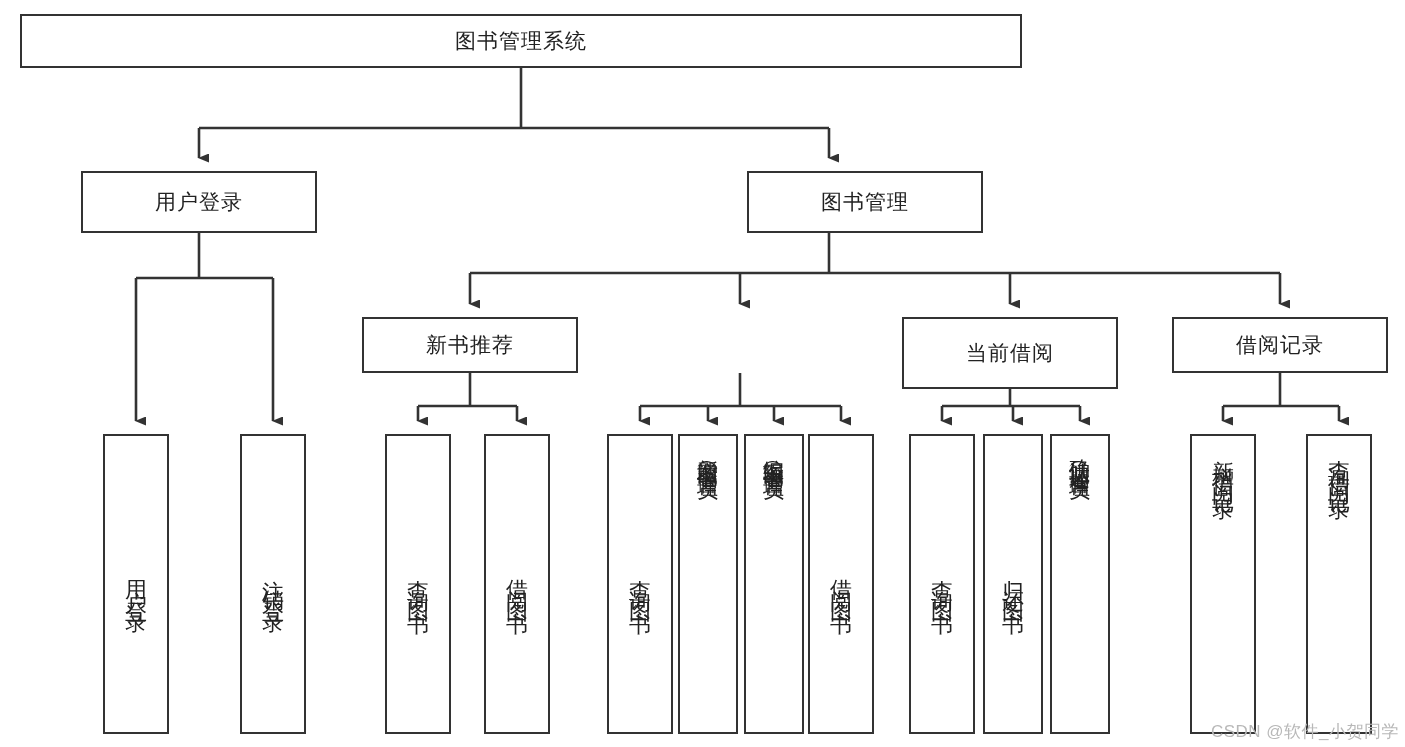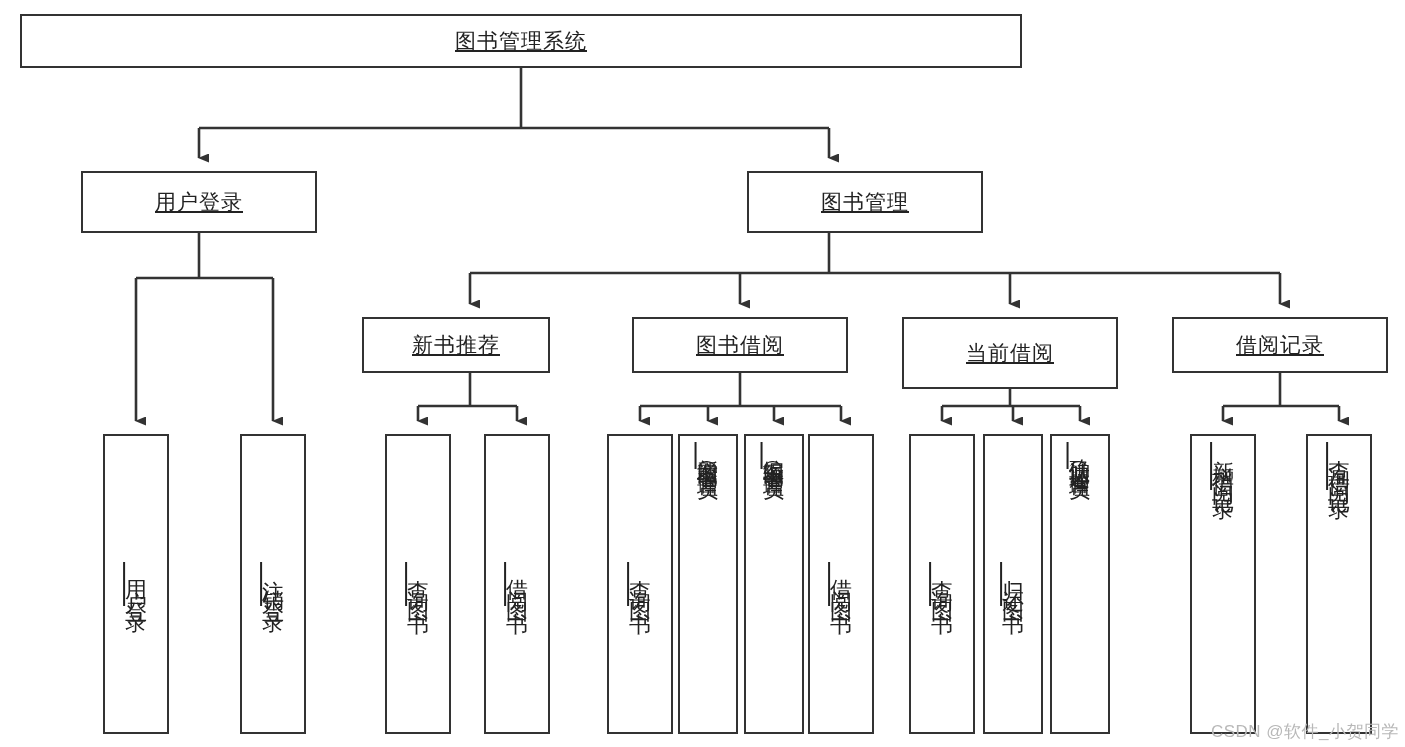--- a/index.html
+++ b/index.html
@@ -30,21 +30,20 @@
   }
   .node {
     position: absolute;
     box-sizing: border-box;
     border: 2px solid #333333;
     background: #ffffff;
     display: flex;
     align-items: center;
     justify-content: center;
     color: #222222;
-    text-decoration: underline;
   }
   .node-h .label {
     font-size: 21px;
     letter-spacing: 1px;
     line-height: 1.2;
     white-space: nowrap;
   }
   .node-v {
     align-items: flex-start;
     justify-content: center;
@@ -131,25 +130,22 @@
     <span class="label">图书管理系统</span>
   </div>
 
   <div class="node node-h" id="l2-0" style="left: 81px; top: 171px; width: 236px; height: 62px;">
     <span class="label">用户登录</span>
   </div>
   <div class="node node-h" id="l2-1" style="left: 711px; top: 171px; width: 236px; height: 62px; margin-left: 36px;">
     <span class="label">图书管理</span>
   </div>
 
-  <div class="node node-h" id="l3-0" style="left: 362px; top: 317px; width: 188px; height: 56px;">
+  <div class="node node-h" id="l3-0" style="left: 362px; top: 317px; width: 216px; height: 56px;">
     <span class="label">新书推荐</span>
-  </div>
-  <div class="node node-h" id="l3-1" style="left: 632px; top: 317px; width: 216px; height: 56px;">
-    <span class="label">图书借阅</span>
   </div>
   <div class="node node-h" id="l3-2" style="left: 902px; top: 317px; width: 216px; height: 72px;">
     <span class="label">当前借阅</span>
   </div>
   <div class="node node-h" id="l3-3" style="left: 1172px; top: 317px; width: 216px; height: 56px;">
     <span class="label">借阅记录</span>
   </div>
 
   <div class="node node-v centered" id="leaf-0" style="left: 103px; top: 434px; width: 66px; height: 300px;">
     <span class="label" style="font-size: 22px; letter-spacing: 11px;">用户登录</span>

